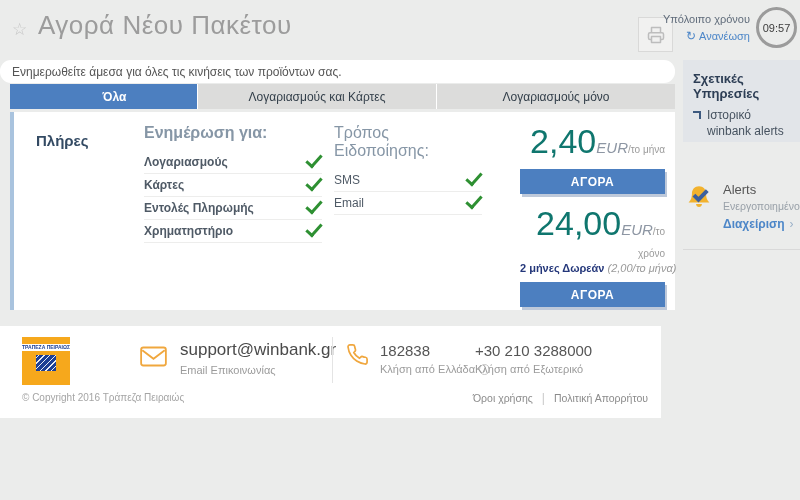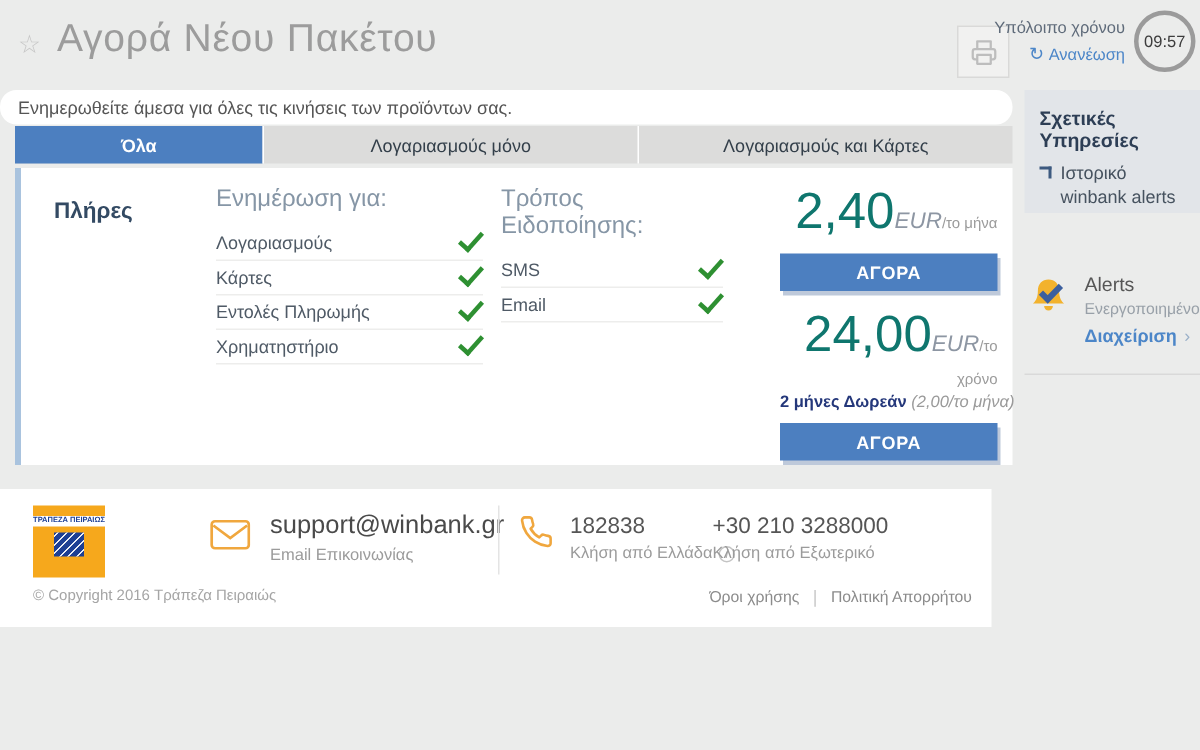--- a/index.html
+++ b/index.html
@@ -17,27 +17,27 @@
   .timer{position:absolute;right:3px;top:7px;width:41px;height:41px;border:3px solid #9b9b9b;border-radius:50%;box-sizing:border-box;display:flex;align-items:center;justify-content:center;background:#ebeceb;}
   .timer span{font-size:11px;color:#3c3c3c;}
 
   
   .intro{position:absolute;top:60px;left:0;width:663px;height:23px;background:#fff;display:flex;align-items:center;padding-left:12px;font-size:12px;color:#555;border-radius:11px;}
 
   
   .tabs{position:absolute;top:84px;left:10px;width:665px;height:25px;display:flex;background:#dcdcdb;}
   .tab{display:flex;align-items:center;justify-content:center;font-size:12px;color:#333f4a;border-left:1px solid #fff;cursor:pointer;flex:1;}
   .tab:first-child{border-left:none;flex:0 0 165px;}
-  .tab.active{background:#4c7fc0;color:#fff;font-weight:bold;}
+  .tab.active{background:#4c7fc0;color:#fff;font-weight:bold;padding-left:22px;}
 
   
   .panel{position:absolute;top:112px;left:10px;width:665px;height:198px;background:#fff;border-left:4px solid #a9c3de;box-sizing:border-box;}
   .pkg-name{position:absolute;left:22px;top:20px;font-size:15px;font-weight:bold;color:#334a63;}
   .col{position:absolute;top:12px;}
-  .col-updates{left:130px;width:178px;}
+  .col-updates{left:130px;width:178px;font-weight:bold;}
   .col-notif{left:320px;width:148px;}
   .col-heading{font-size:16px;color:#8696a6;margin-bottom:9px;}
   .row{display:flex;justify-content:space-between;align-items:center;height:22px;border-bottom:1px solid #ededec;font-size:12px;color:#4f5a66;}
   .check{width:13px;height:6px;border-left:3px solid #2e9032;border-bottom:3px solid #2e9032;transform:rotate(-48deg);display:inline-block;margin-bottom:5px;}
 
   .pricing{position:absolute;right:10px;top:10px;width:145px;text-align:right;}
   .amount{font-size:34px;font-weight:normal;color:#0f766e;}
   .cur{font-size:15px;color:#8d96a3;font-style:italic;}
   .per{font-size:10px;color:#9b9b9b;}
   .buy{display:block;width:100%;height:25px;margin:8px 0 4px;background:#4c7fc0;color:#fff;border:none;font-family:"Liberation Sans",sans-serif;font-size:12px;font-weight:bold;letter-spacing:.5px;box-shadow:2px 3px 0 #bec9da;cursor:pointer;}
@@ -101,22 +101,22 @@
   <div class="timer">
     <span>09:57</span>
   </div>
 
   <div class="intro">
     <span>Ενημερωθείτε άμεσα για όλες τις κινήσεις των προϊόντων σας.</span>
   </div>
 
   <div class="tabs">
     <div class="tab active">Όλα</div>
+    <div class="tab">Λογαριασμούς και Κάρτες</div>
     <div class="tab">Λογαριασμούς μόνο</div>
-    <div class="tab">Λογαριασμούς και Κάρτες</div>
   </div>
 
   <div class="panel">
     <div class="pkg-name">Πλήρες</div>
 
     <div class="col col-updates">
       <div class="col-heading">Ενημέρωση για:</div>
       <div class="row">
         <span>Λογαριασμούς</span>
         <span class="check"></span>

